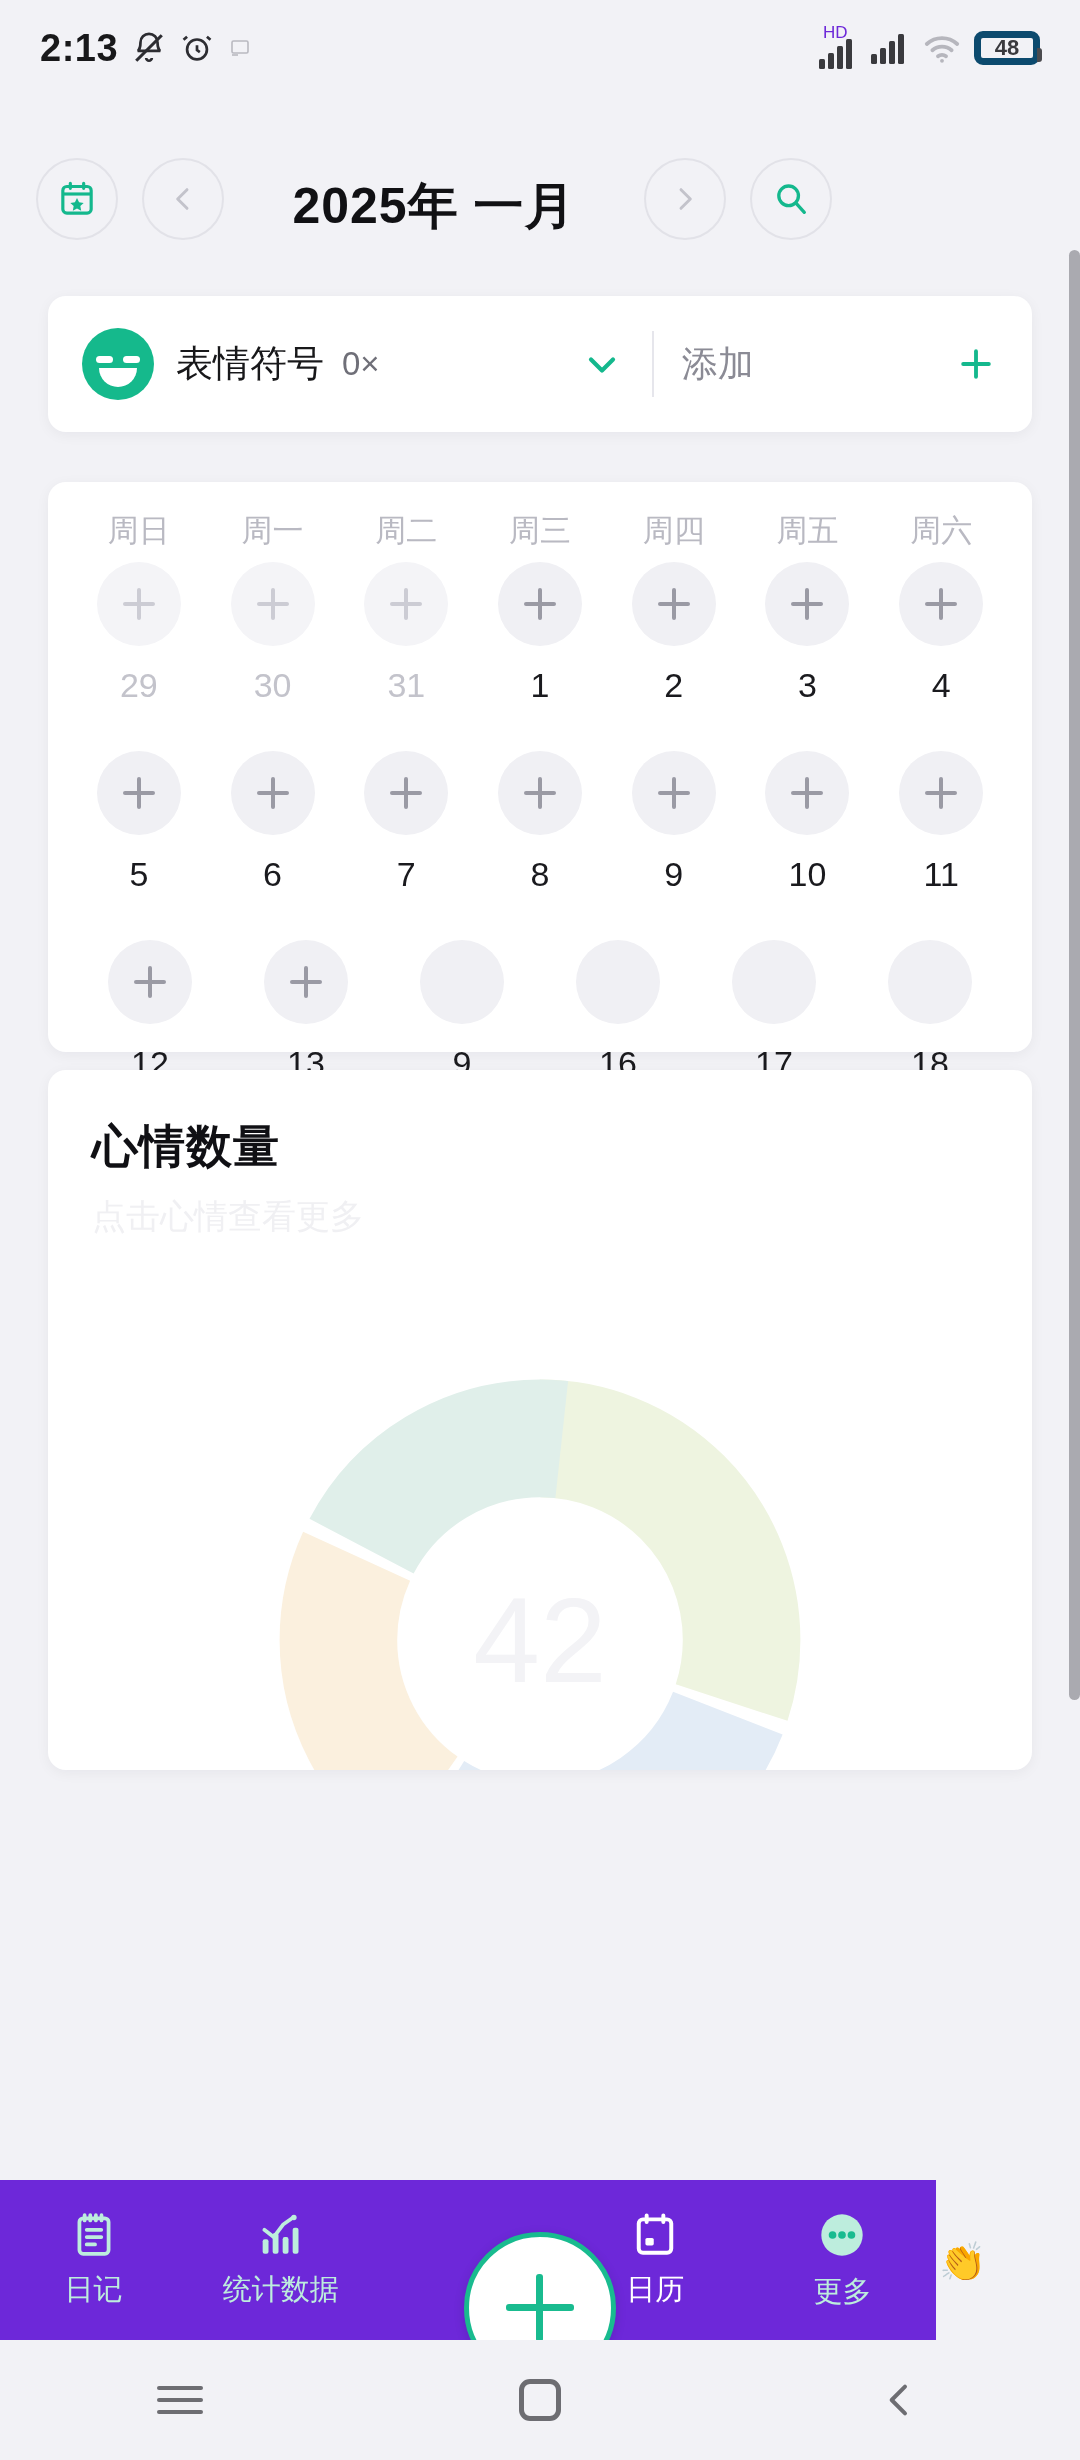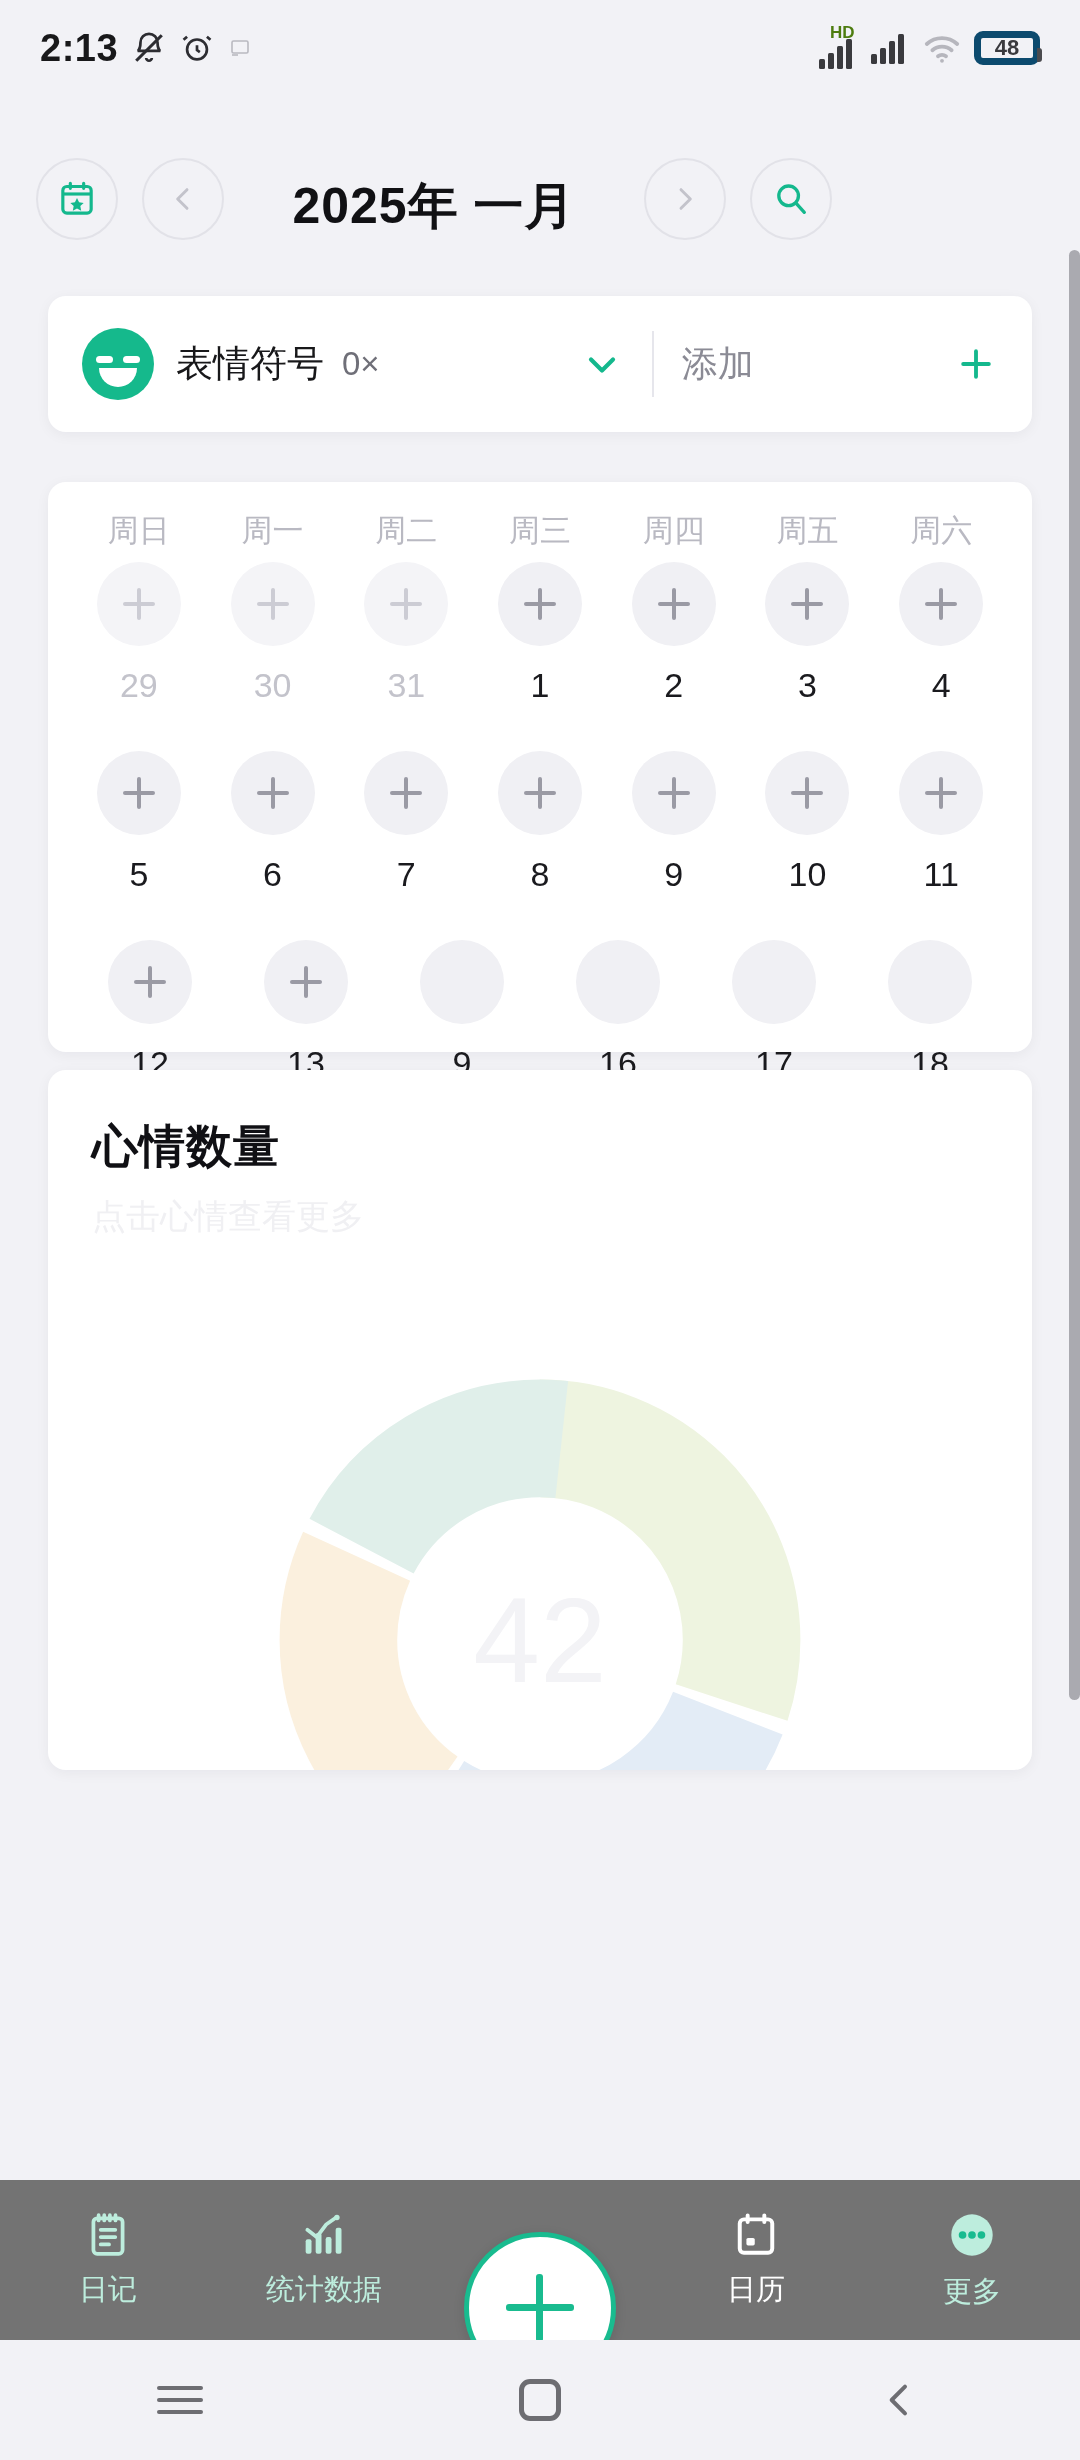--- a/index.html
+++ b/index.html
@@ -24,21 +24,21 @@
   .icon-svg { display:block; }
   .battery {
     position:relative; width:66px; height:34px; border:7px solid #0c4a6e;
     border-radius:9px; display:flex; align-items:center; justify-content:center;
   }
   .battery::after {
     content:""; position:absolute; right:-9px; top:10px; width:5px; height:14px;
     background:#4a4a4e; border-radius:0 3px 3px 0;
   }
   .battery span { font-size:22px; font-weight:700; color:#3a3a3e; line-height:1; }
-  .hd-tag { font-size:17px; font-weight:700; color:#4d7c0f; position:absolute; top:-4px; left:12px; }
+  .hd-tag { font-size:17px; font-weight:400; color:#6d28d9; position:absolute; top:-4px; left:5px; }
   .sig-wrap { position:relative; padding-top:10px; }
 
   
   .header {
     position:absolute; top:110px; left:0; width:868px; height:130px;
     display:flex; align-items:flex-end; padding:0 36px;
   }
   .round-btn {
     width:82px; height:82px; border-radius:50%;
     border:2px solid #e2e2e8; background:transparent;
@@ -125,22 +125,22 @@
   }
 
   
   .scrollbar {
     position:absolute; right:0; top:250px; width:11px; height:1450px;
     background:#aaaab0; border-radius:6px;
   }
 
   
   .bottomnav {
-    position:absolute; left:0; bottom:120px; width:1080px; height:160px;
-    background:#737373; display:flex; align-items:center;
+    position:absolute; left:0; bottom:120px; width:936px; height:160px;
+    background:#6d28d9; display:flex; align-items:center;
   }
   .nav-item {
     flex:1; display:flex; flex-direction:column; align-items:center;
     justify-content:center; gap:10px;
   }
   .nav-label { font-size:29px; color:#bdeddd; }
   .nav-item.active .nav-label { color:#ffffff; }
   .fab {
     position:absolute; left:50%; transform:translateX(-50%); bottom:76px;
     width:152px; height:152px; border-radius:50%; background:#fff;

